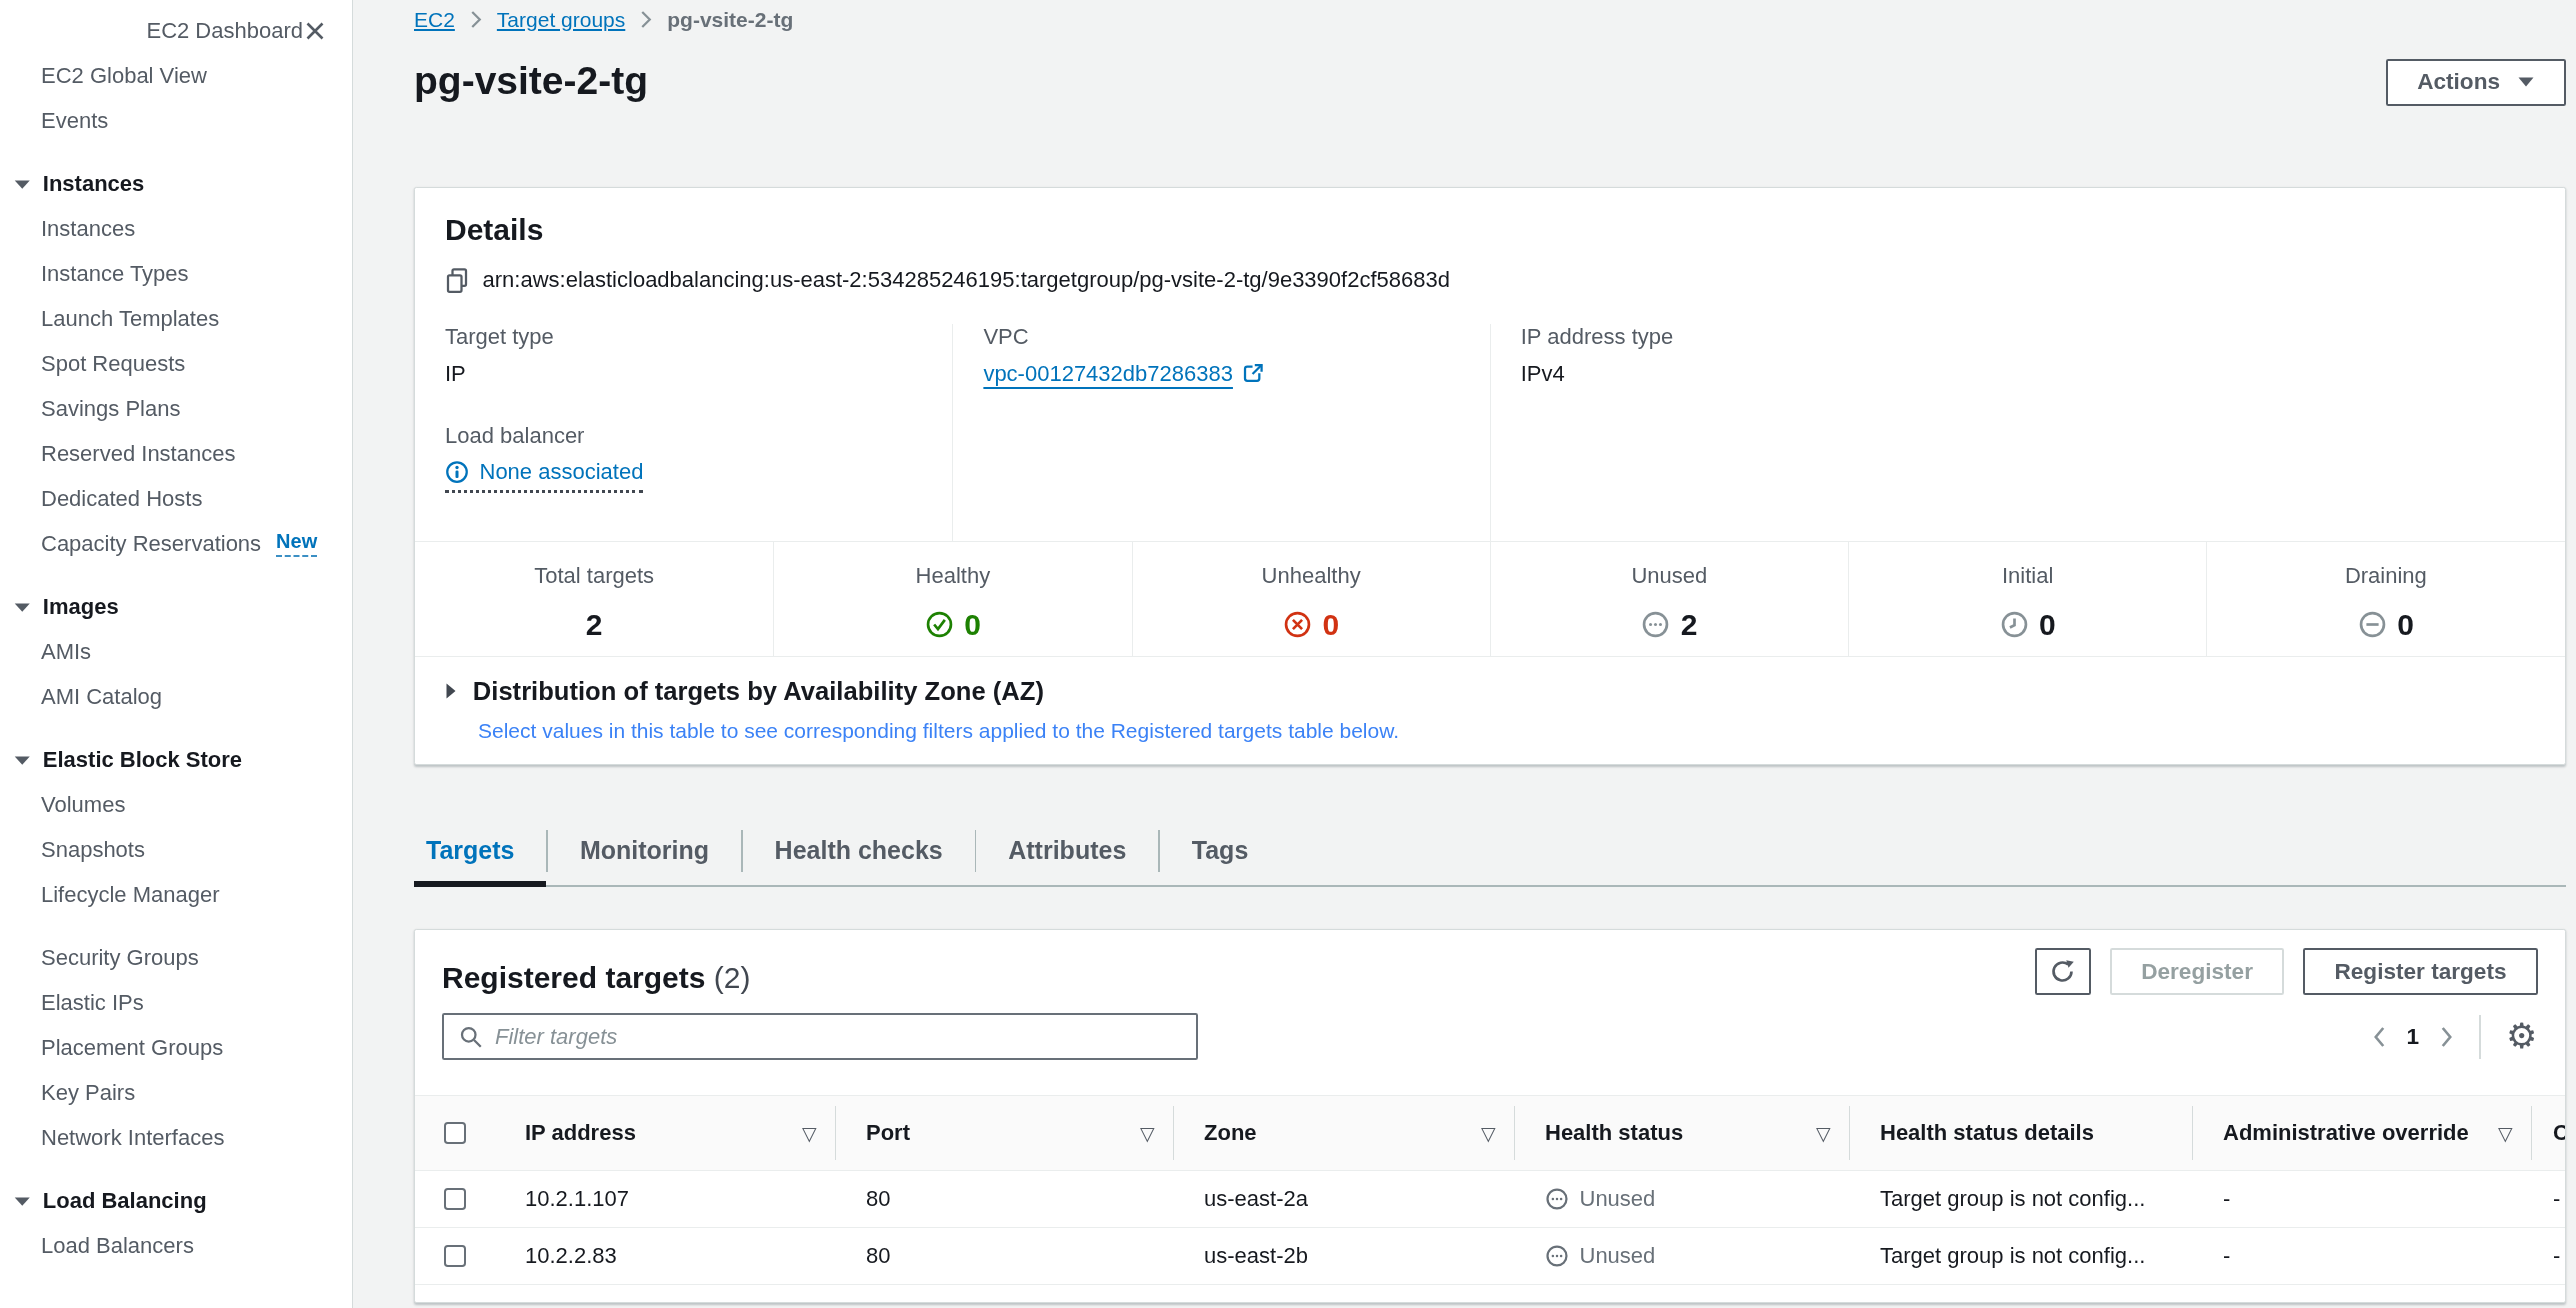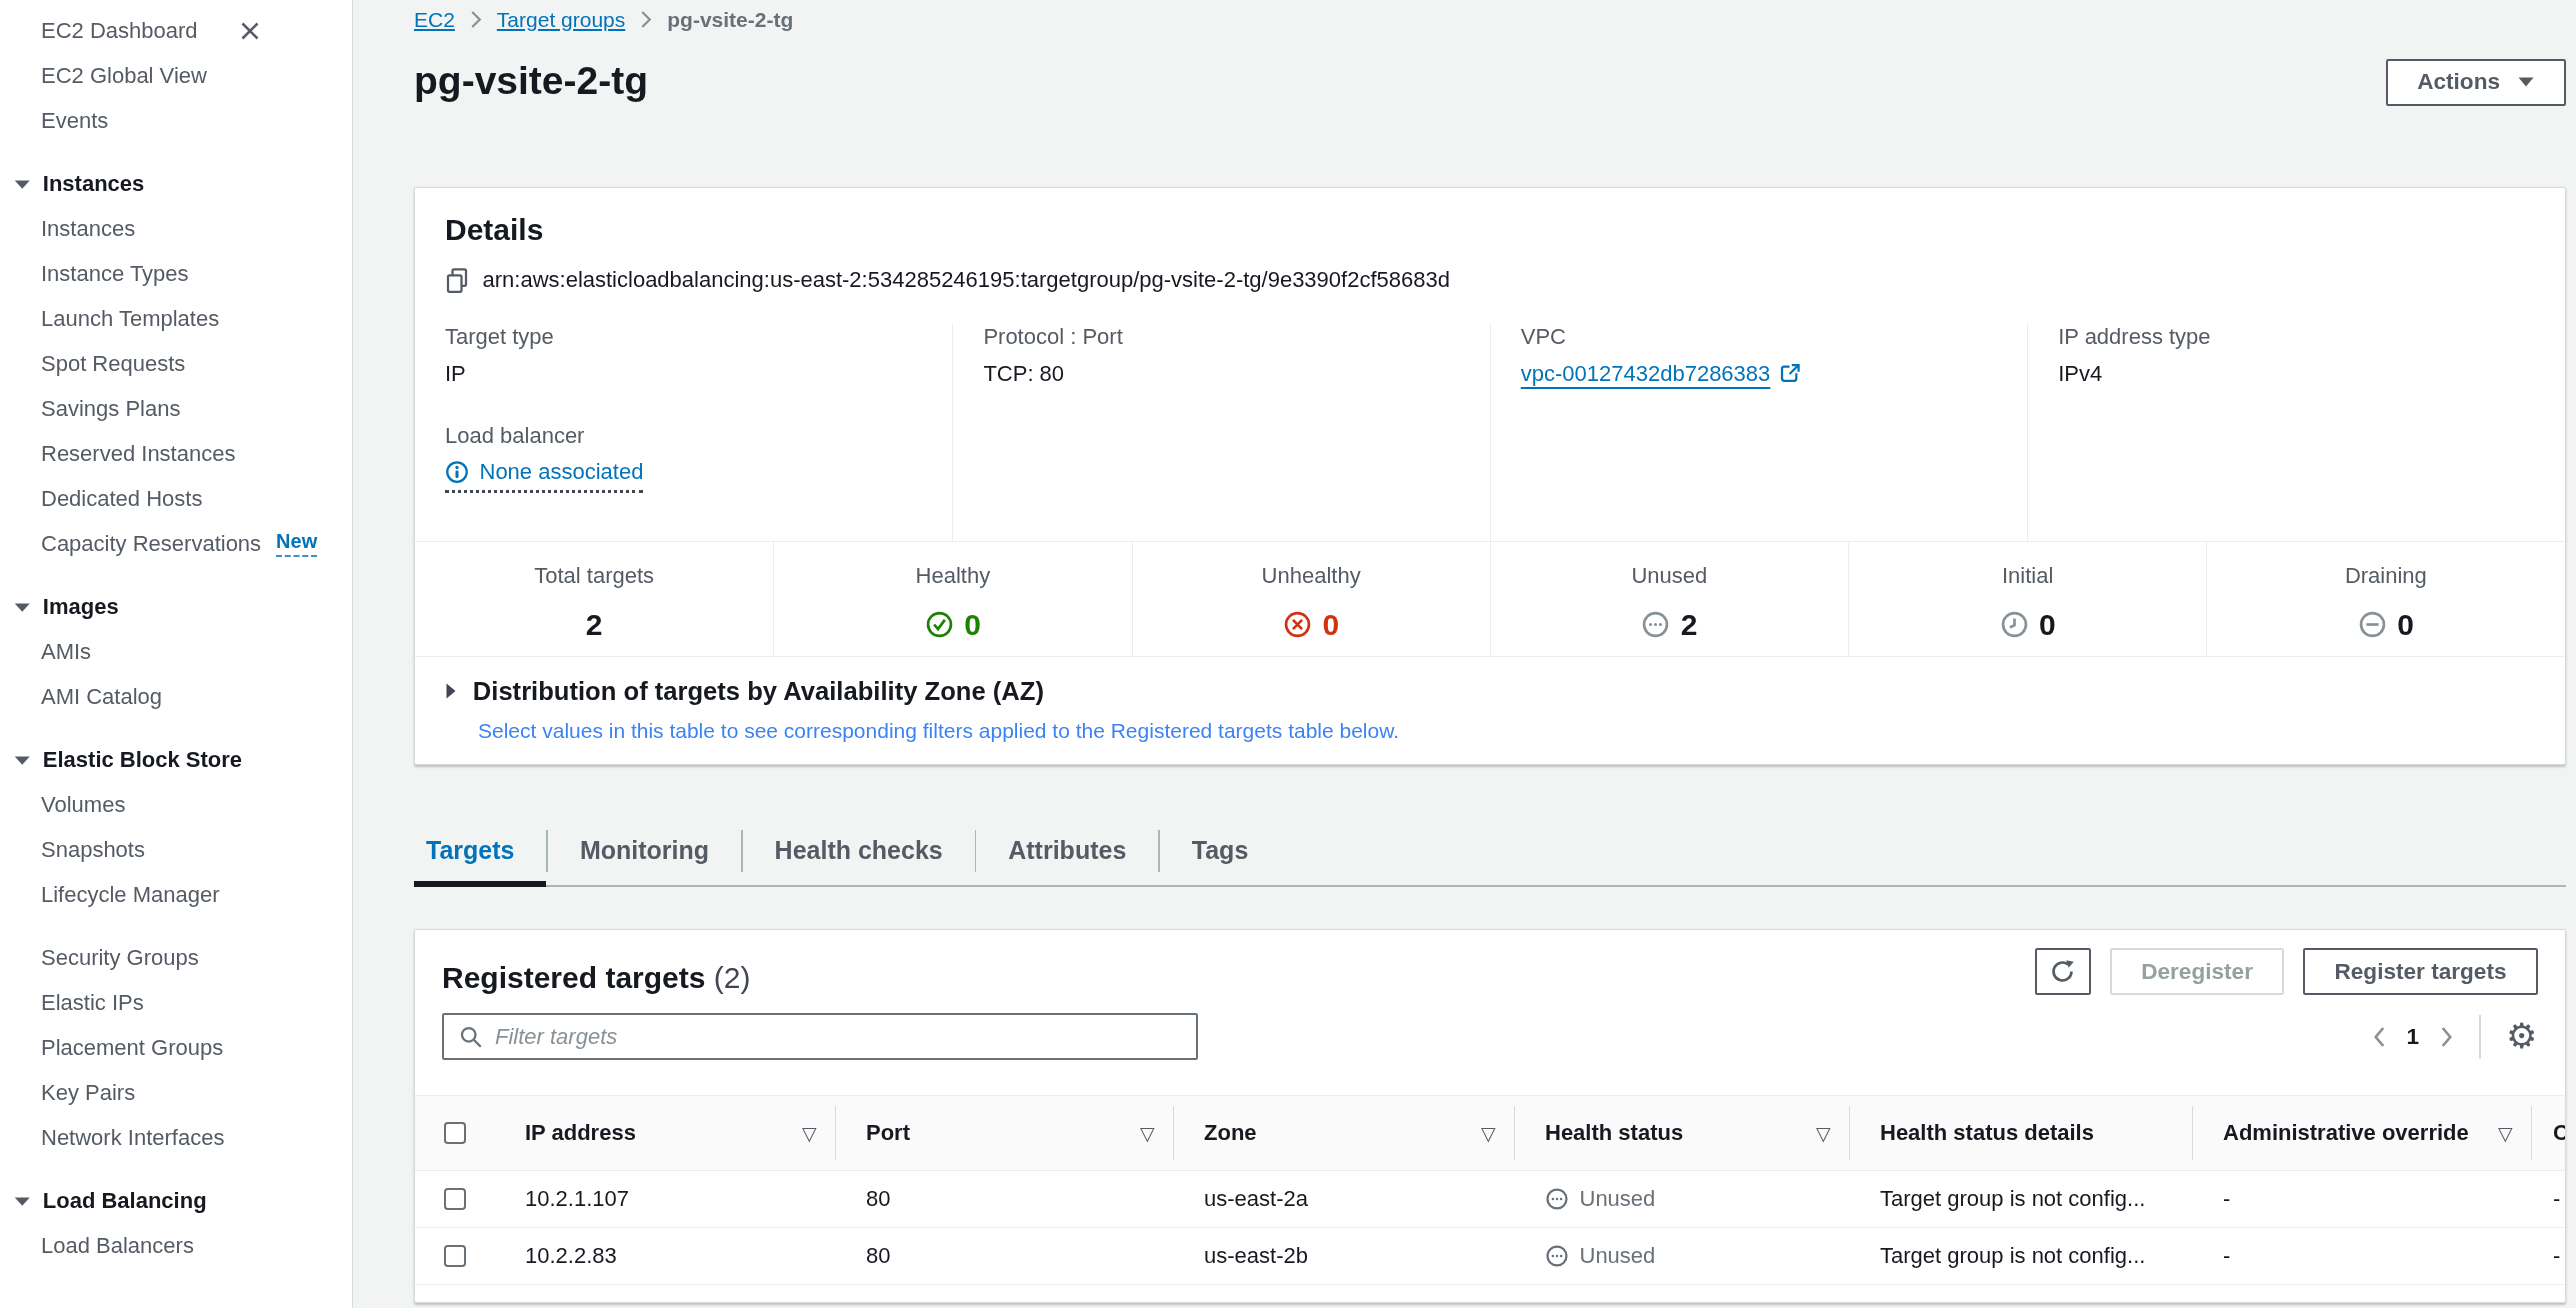--- a/index.html
+++ b/index.html
@@ -15,21 +15,21 @@
   
   .sidebar {
     position:absolute; top:0; left:0; width:353px; height:1308px;
     background:#ffffff; border-right:1.5px solid #d5dbdb;
     padding-top:8.3px; overflow:hidden;
   }
   .side-item {
     height:45px; display:flex; align-items:center;
     padding-left:41px; color:#545b64; cursor:pointer;
   }
-  .side-item-first { padding-right:25px; justify-content:flex-start;gap:40px; }
+  .side-item-first { padding-right:25px; justify-content:flex-end; }
   .side-section { margin-top:18px; }
   .side-header {
     height:45px; display:flex; align-items:center; gap:12.8px;
     padding-left:13.5px; font-weight:700; color:#16191f; cursor:pointer;
   }
   .badge-new {
     margin-left:15px; color:#0073bb; font-weight:700; font-size:20px;
     border-bottom:2.3px dashed #3b8fc4; padding-bottom:2.3px;
   }
   
@@ -303,26 +303,20 @@
                   <circle cx="16" cy="10" r="2.2" fill="#0073bb"></circle>
                   <rect x="14" y="14" width="4" height="10" rx="1.5" fill="#0073bb"></rect>
                 </svg>
             </span>
             <span>None associated</span>
           </span>
         </div>
       </div>
       <div class="field-col">
         <div class="field-block">
-          <div class="field-label">Protocol : Port</div>
-          <div class="field-value">TCP: 80</div>
-        </div>
-      </div>
-      <div class="field-col">
-        <div class="field-block">
           <div class="field-label">VPC</div>
           <a class="link-blue">
             <span>vpc-00127432db7286383</span>
             <span class="icon">
               <svg width="22.6" height="22.6" viewBox="0 0 30 30">
                   <path d="M14 6 H7 a3 3 0 0 0-3 3 v13 a3 3 0 0 0 3 3 h13 a3 3 0 0 0 3-3 v-7" fill="none" stroke="#0073bb" stroke-width="3"></path>
                   <polyline points="17,4 26,4 26,13" fill="none" stroke="#0073bb" stroke-width="3"></polyline>
                   <line x1="26" y1="4" x2="14" y2="16" stroke="#0073bb" stroke-width="3"></line>
                 </svg>
             </span>

